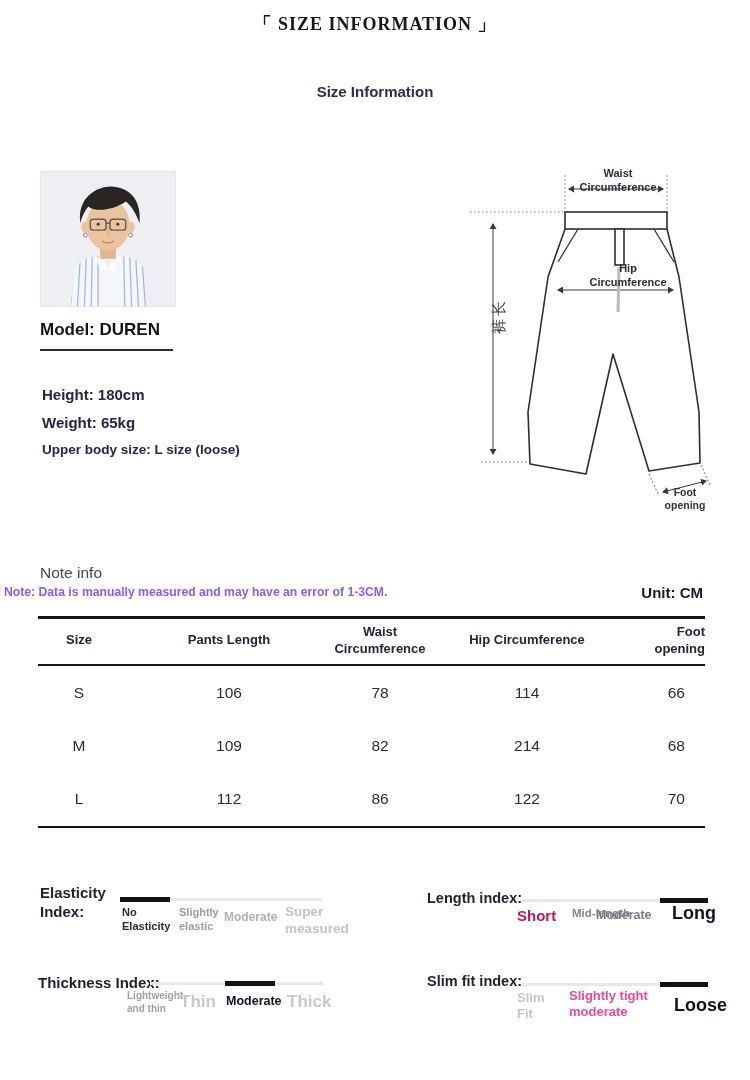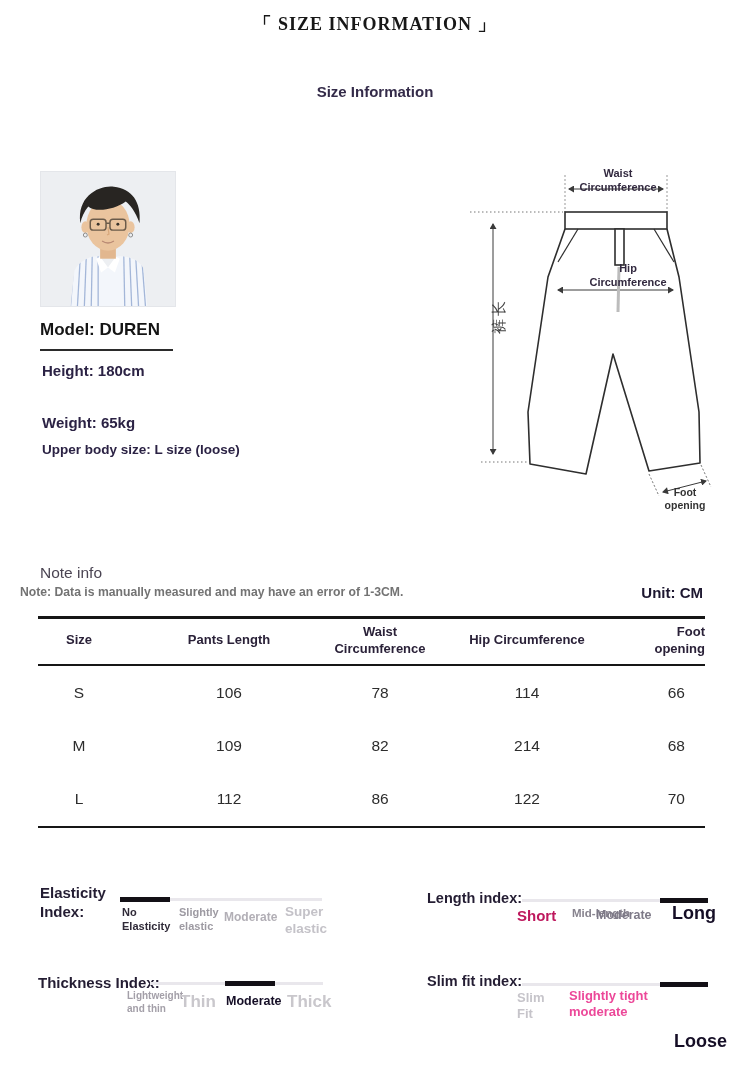--- a/index.html
+++ b/index.html
@@ -9,33 +9,33 @@
   
   .title{left:0;top:55
 ;width:750px;text-align:center;font-family:"Liberation Serif","DejaVu Serif",serif;
          font-weight:bold;font-size:18px;letter-spacing:1px;color:#171717;margin-top:12px;}
   .subtitle{left:0;top:83px;width:750px;text-align:center;font-weight:bold;font-size:15px;color:#342b49;}
   
   .photo{left:40px;top:171px;width:136px;height:136px;background:#edeff2;border:1px solid #e4e6ea;box-sizing:border-box;}
   .model-name{left:40px;top:320px;font-size:17px;font-weight:bold;color:#141414;}
   .model-underline{left:40px;top:349px;width:133px;height:2px;background:#2b2b2b;}
   .stat{left:42px;font-weight:bold;color:#2b2244;}
-  .stat.h{top:362px;font-size:15px;}
+  .stat.h{top:386px;font-size:15px;}
   .stat.w{top:414px;font-size:15px;}
   .stat.u{top:442px;font-size:13.5px;}
   
   .dlabel{font-weight:bold;font-size:11px;line-height:1.25;color:#32293f;text-align:center;}
   .dlabel.waist{left:575px;top:167px;width:86px;}
   .dlabel.hip{left:585px;top:262px;width:86px;}
   .dlabel.foot{left:656px;top:486px;width:58px;font-size:10.5px;color:#333;}
   .cn-vert{left:478px;top:306px;width:44px;height:20px;transform:rotate(-90deg);transform-origin:center;
            font-size:15px;letter-spacing:3px;color:#3f3f3f;text-align:center;}
   
   .size-info-h{left:40px;top:564px;font-size:15.5px;font-weight:400;color:#4b4553;}
-  .note{left:20px;top:585px;font-size:12.2px;font-weight:bold;color:#737373;}
+  .note{left:4px;top:585px;font-size:12.2px;font-weight:bold;color:#8b5cf6;}
   .unit{right:47px;top:584px;font-size:15px;font-weight:bold;color:#1d1730;}
   
   .rule{left:38px;width:667px;background:#161616;}
   .r1{top:616px;height:3px;}
   .r2{top:664px;height:2px;}
   .r3{top:826px;height:2px;}
   .thead,.trow{left:38px;width:667px;display:grid;grid-template-columns:82px 218px 84px 210px 73px;}
   .thead{top:619px;height:43px;}
   .th{display:flex;align-items:center;justify-content:center;text-align:center;
       font-weight:bold;font-size:13px;line-height:1.25;color:#2a2138;}
@@ -177,21 +177,21 @@
   </div>
   <div class="abs rule r3"></div>
 
   <div class="abs idx-label" style="left:40px;top:884px;width:92px;font-size:15px;line-height:1.25;">Elasticity Index:</div>
   <div class="abs track" style="left:120px;top:898px;width:202px;">
     <div class="seg" style="left:0;width:50px;"></div>
   </div>
   <span class="abs opt" style="left:122px;top:906px;width:54px;font-size:11px;color:#2f2a38;">No Elasticity</span>
   <span class="abs opt" style="left:179px;top:906px;width:56px;font-size:11px;color:#9d9aa2;">Slightly elastic</span>
   <span class="abs opt" style="left:224px;top:910px;font-size:12px;color:#b2afb6;white-space:nowrap;">Moderate</span>
-  <span class="abs opt" style="left:285px;top:904px;width:60px;font-size:13.5px;color:#c4c2c8;">Super elastic</span>
+  <span class="abs opt" style="left:285px;top:904px;width:60px;font-size:13.5px;color:#c4c2c8;">Super measured</span>
 
   <div class="abs idx-label" style="left:427px;top:890px;font-size:14.5px;white-space:nowrap;">Length index:</div>
   <div class="abs track" style="left:522px;top:899px;width:186px;">
     <div class="seg" style="left:138px;width:48px;"></div>
   </div>
   <span class="abs opt" style="left:517px;top:907px;font-size:15px;color:#be185d;white-space:nowrap;">Short</span>
   <span class="abs opt" style="left:572px;top:906px;font-size:11.5px;color:#87838e;white-space:nowrap;">Mid-length</span>
   <span class="abs opt" style="left:596px;top:908px;font-size:12.5px;color:#7d7987;white-space:nowrap;">Moderate</span>
   <span class="abs opt" style="left:672px;top:902px;font-size:18px;color:#150e26;white-space:nowrap;">Long</span>
 
@@ -203,15 +203,15 @@
   <span class="abs opt" style="left:180px;top:991px;font-size:17px;color:#c9c7cc;white-space:nowrap;">Thin</span>
   <span class="abs opt" style="left:226px;top:994px;font-size:12.5px;color:#150e26;white-space:nowrap;">Moderate</span>
   <span class="abs opt" style="left:287px;top:991px;font-size:17px;color:#c9c7cc;white-space:nowrap;">Thick</span>
 
   <div class="abs idx-label" style="left:427px;top:973px;font-size:14.5px;white-space:nowrap;">Slim fit index:</div>
   <div class="abs track" style="left:522px;top:983px;width:186px;">
     <div class="seg" style="left:138px;width:48px;"></div>
   </div>
   <span class="abs opt" style="left:517px;top:990px;width:42px;font-size:13px;color:#c6c4ca;">Slim Fit</span>
   <span class="abs opt" style="left:569px;top:988px;width:100px;font-size:13px;color:#ec4899;">Slightly tight moderate</span>
-  <span class="abs opt" style="left:674px;top:994px;font-size:18px;color:#150e26;white-space:nowrap;margin-top:36px;">Loose</span>
+  <span class="abs opt" style="left:674px;top:994px;font-size:18px;color:#150e26;white-space:nowrap;">Loose</span>
 
 </div>
 
 </body></html>

